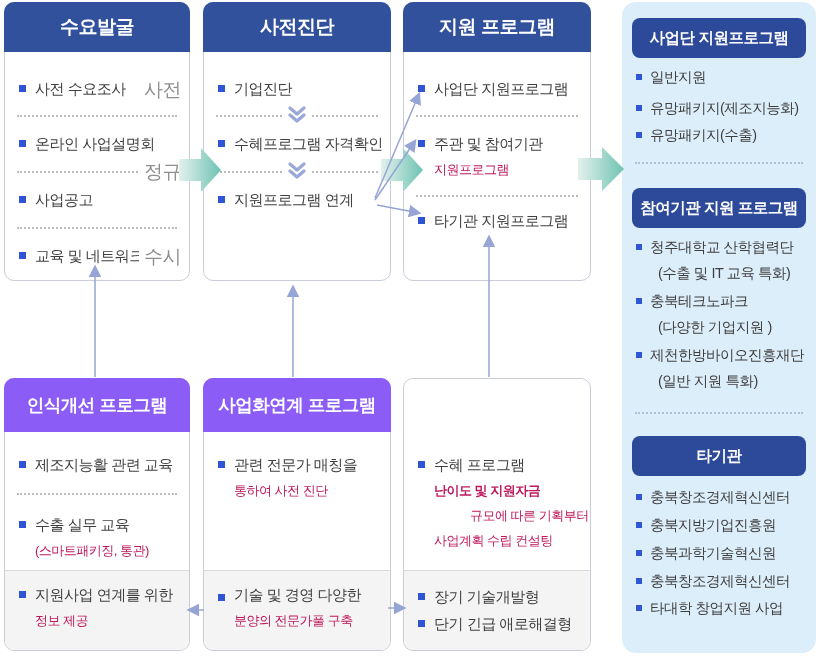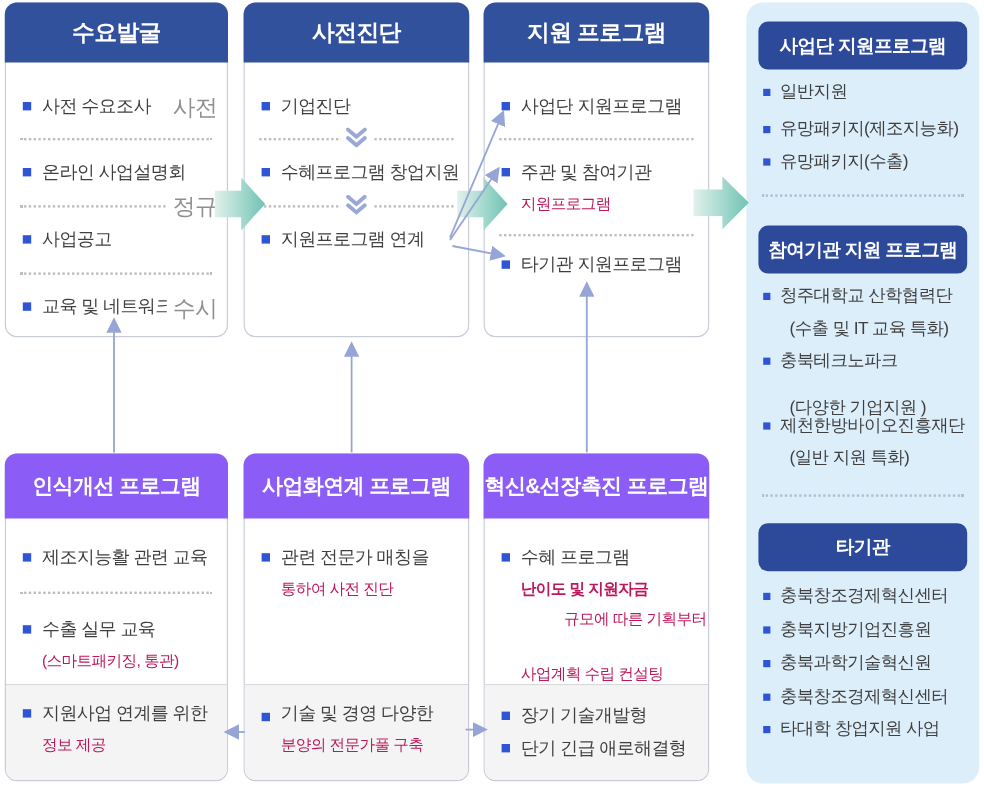--- a/index.html
+++ b/index.html
@@ -72,21 +72,21 @@
       <span>기업진단</span>
     </div>
     <div class="dotted" style="top:112px;"></div>
     <span class="chev" style="left:80px;top:102px;">
       <svg width="20" height="18" viewBox="0 0 20 18">
           <path d="M3 2 L10 8 L17 2 M3 9 L10 15 L17 9" fill="none" stroke="#9aa8d8" stroke-width="3.2" stroke-linecap="round" stroke-linejoin="round"></path>
         </svg>
     </span>
     <div class="row" style="top:131px;">
       <span class="bullet"></span>
-      <span>수혜프로그램 창업지원</span>
+      <span>수혜프로그램 자격확인</span>
     </div>
     <div class="dotted" style="top:168px;"></div>
     <span class="chev" style="left:80px;top:158px;">
       <svg width="20" height="18" viewBox="0 0 20 18">
           <path d="M3 2 L10 8 L17 2 M3 9 L10 15 L17 9" fill="none" stroke="#9aa8d8" stroke-width="3.2" stroke-linecap="round" stroke-linejoin="round"></path>
         </svg>
     </span>
     <div class="row" style="top:187px;">
       <span class="bullet"></span>
       <span>지원프로그램 연계</span>
@@ -143,28 +143,27 @@
     <div class="footer">
       <div class="row" style="top:14px;align-items:center;">
         <span class="bullet"></span>
         <span>기술 및 경영 다양한</span>
       </div>
       <span class="sub" style="top:41px;">분양의 전문가풀 구축</span>
     </div>
   </section>
 
   <section class="box" style="left:403px;top:378px;width:188px;height:273px;">
-    <header class="hd teal">혁신&amp;선장촉진 프로그램</header>
     <div class="row" style="top:76px;">
       <span class="bullet"></span>
       <span>수혜 프로그램</span>
     </div>
     <span class="sub" style="top:103px;font-weight:bold;">난이도 및 지원자금</span>
     <span class="sub" style="top:128px;margin-left:36px;">규모에 따른 기획부터</span>
-    <span class="sub" style="top:153px;margin-top:21px;">사업계획 수립 컨설팅</span>
+    <span class="sub" style="top:153px;">사업계획 수립 컨설팅</span>
     <div class="footer">
       <div class="row" style="top:16px;">
         <span class="bullet"></span>
         <span>장기 기술개발형</span>
       </div>
       <div class="row" style="top:43px;">
         <span class="bullet"></span>
         <span>단기 긴급 애로해결형</span>
       </div>
     </div>
@@ -189,21 +188,21 @@
     <div class="p-hd" style="top:186px;">참여기관 지원 프로그램</div>
     <div class="p-row" style="top:236px;">
       <span class="bullet"></span>
       <span>청주대학교 산학협력단</span>
     </div>
     <span class="p-sub" style="top:262px;">(수출 및 IT 교육 특화)</span>
     <div class="p-row" style="top:290px;">
       <span class="bullet"></span>
       <span>충북테크노파크</span>
     </div>
-    <span class="p-sub" style="top:328px;">(다양한 기업지원 )</span>
+    <span class="p-sub" style="top:316px;">(다양한 기업지원 )</span>
     <div class="p-row" style="top:344px;">
       <span class="bullet"></span>
       <span>제천한방바이오진흥재단</span>
     </div>
     <span class="p-sub" style="top:370px;">(일반 지원 특화)</span>
     <div class="p-dotted" style="top:410px;"></div>
 
     <div class="p-hd" style="top:434px;">타기관</div>
     <div class="p-row" style="top:486px;">
       <span class="bullet"></span>

